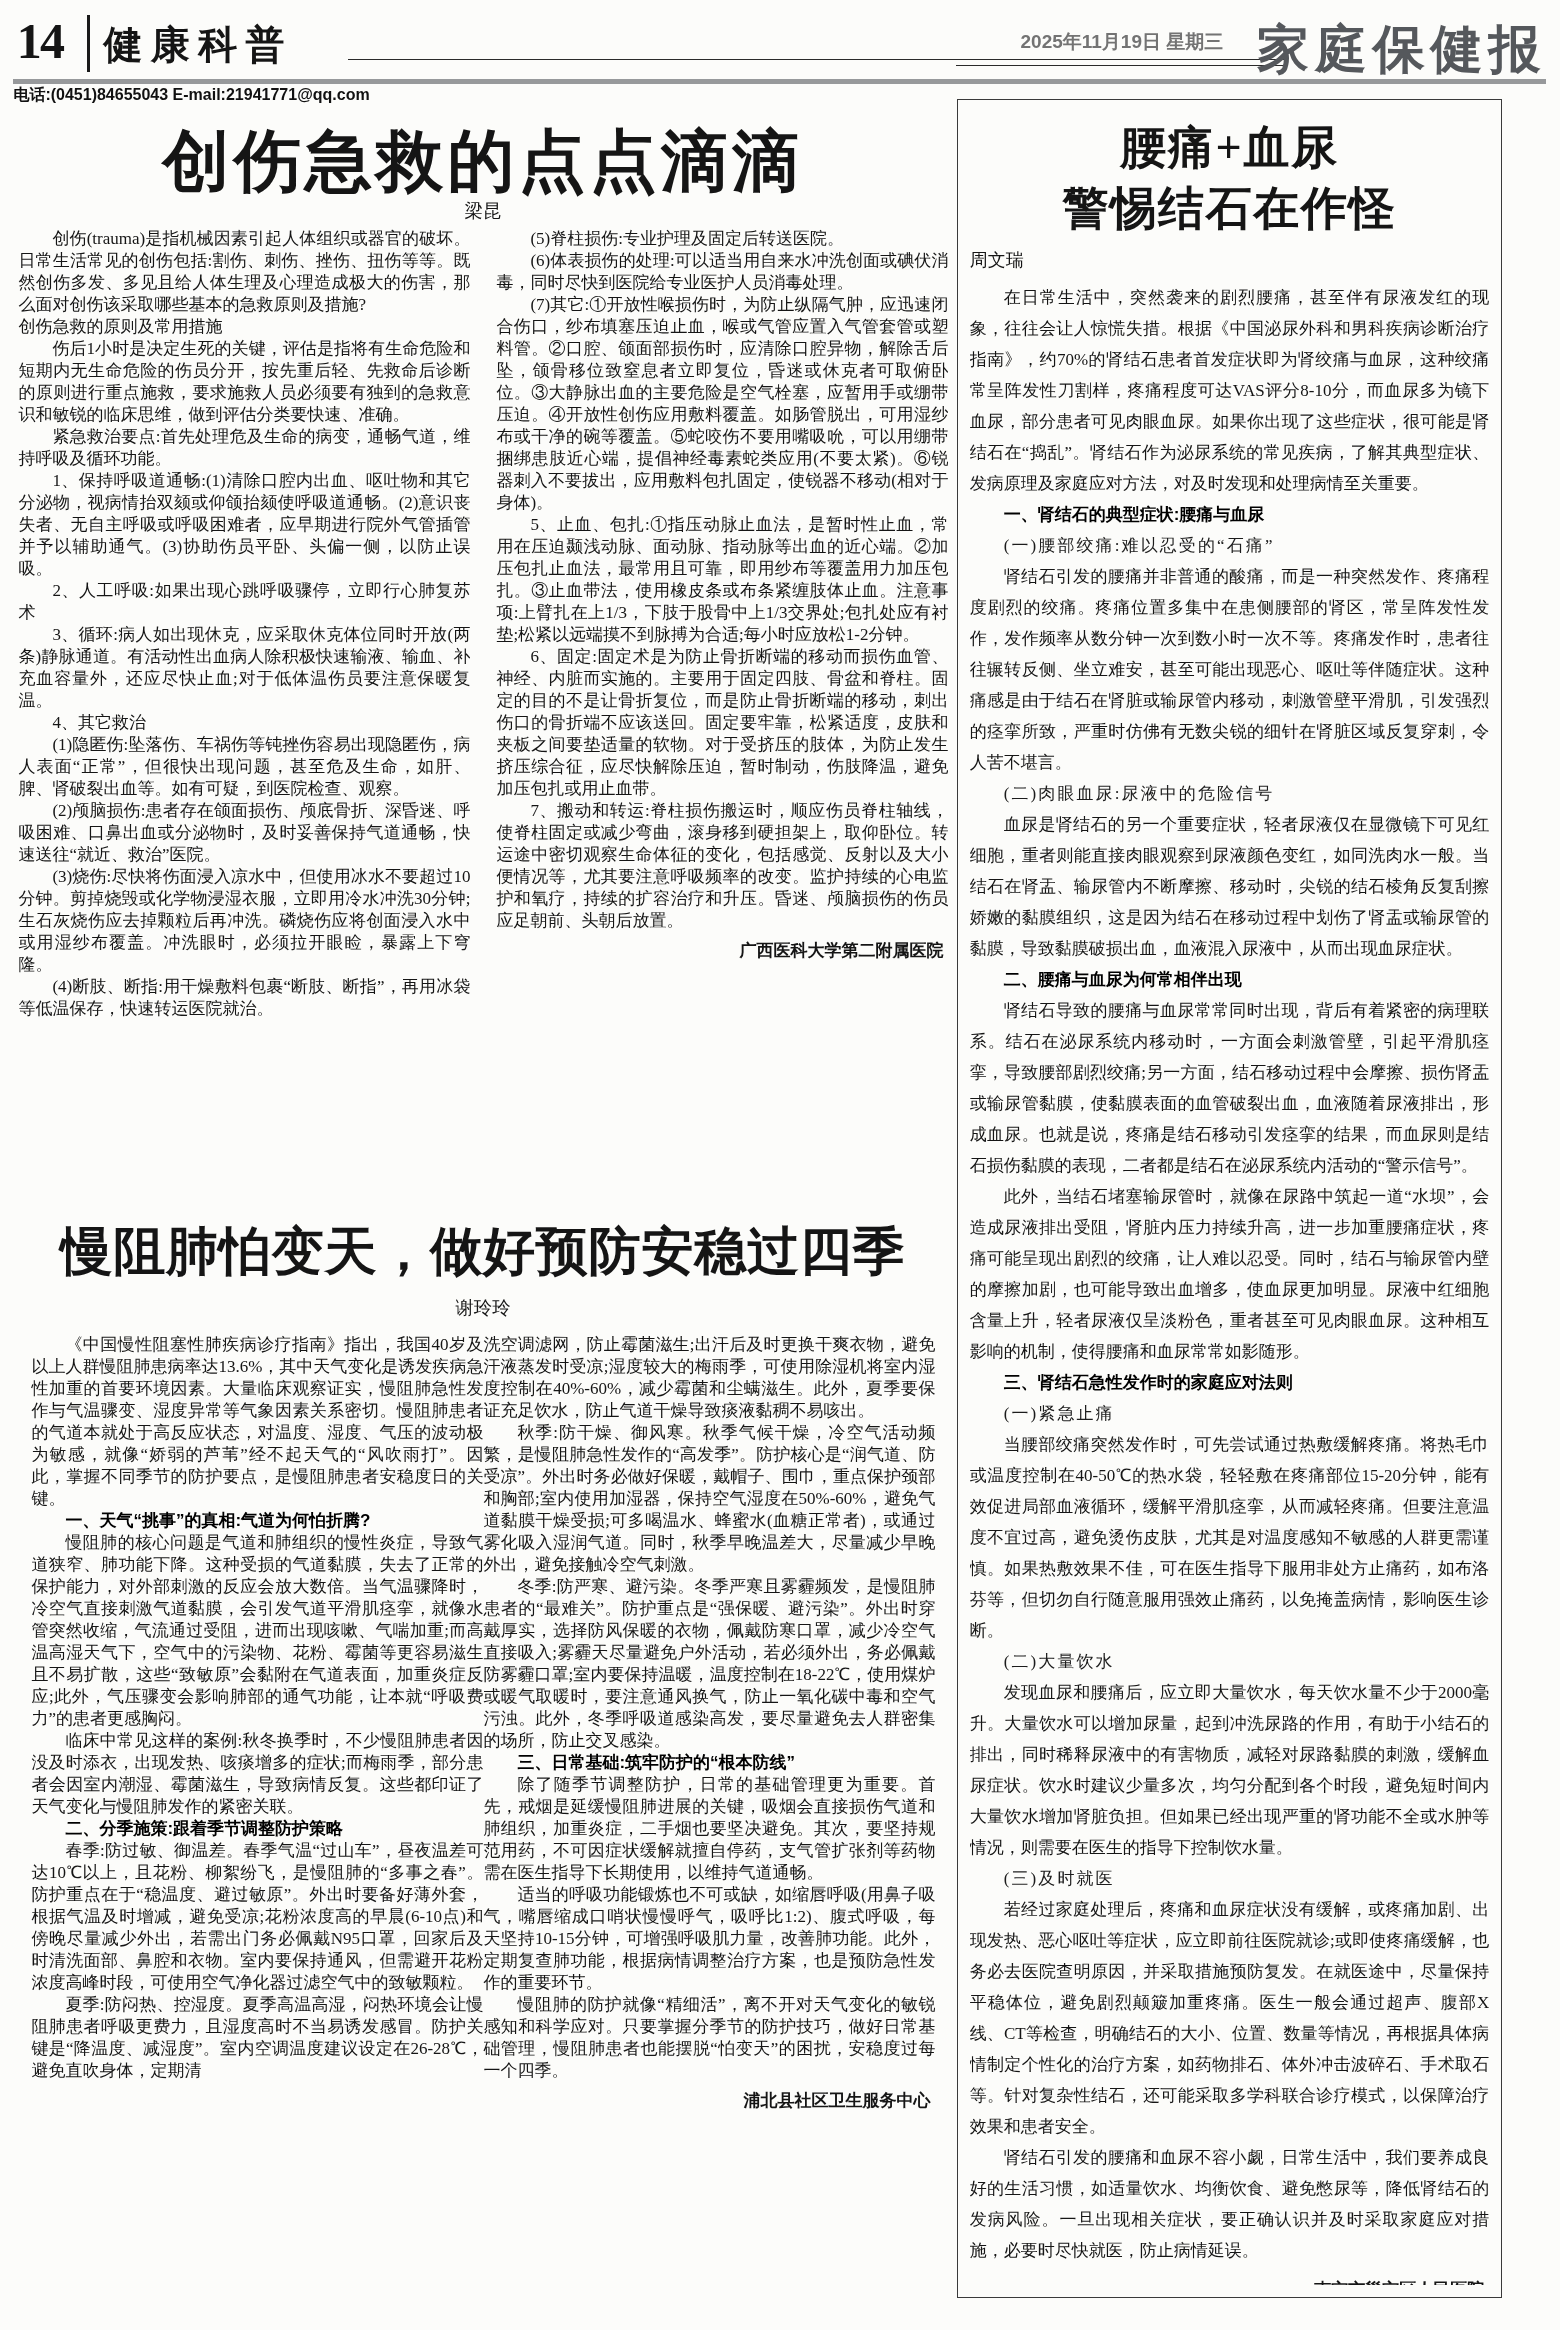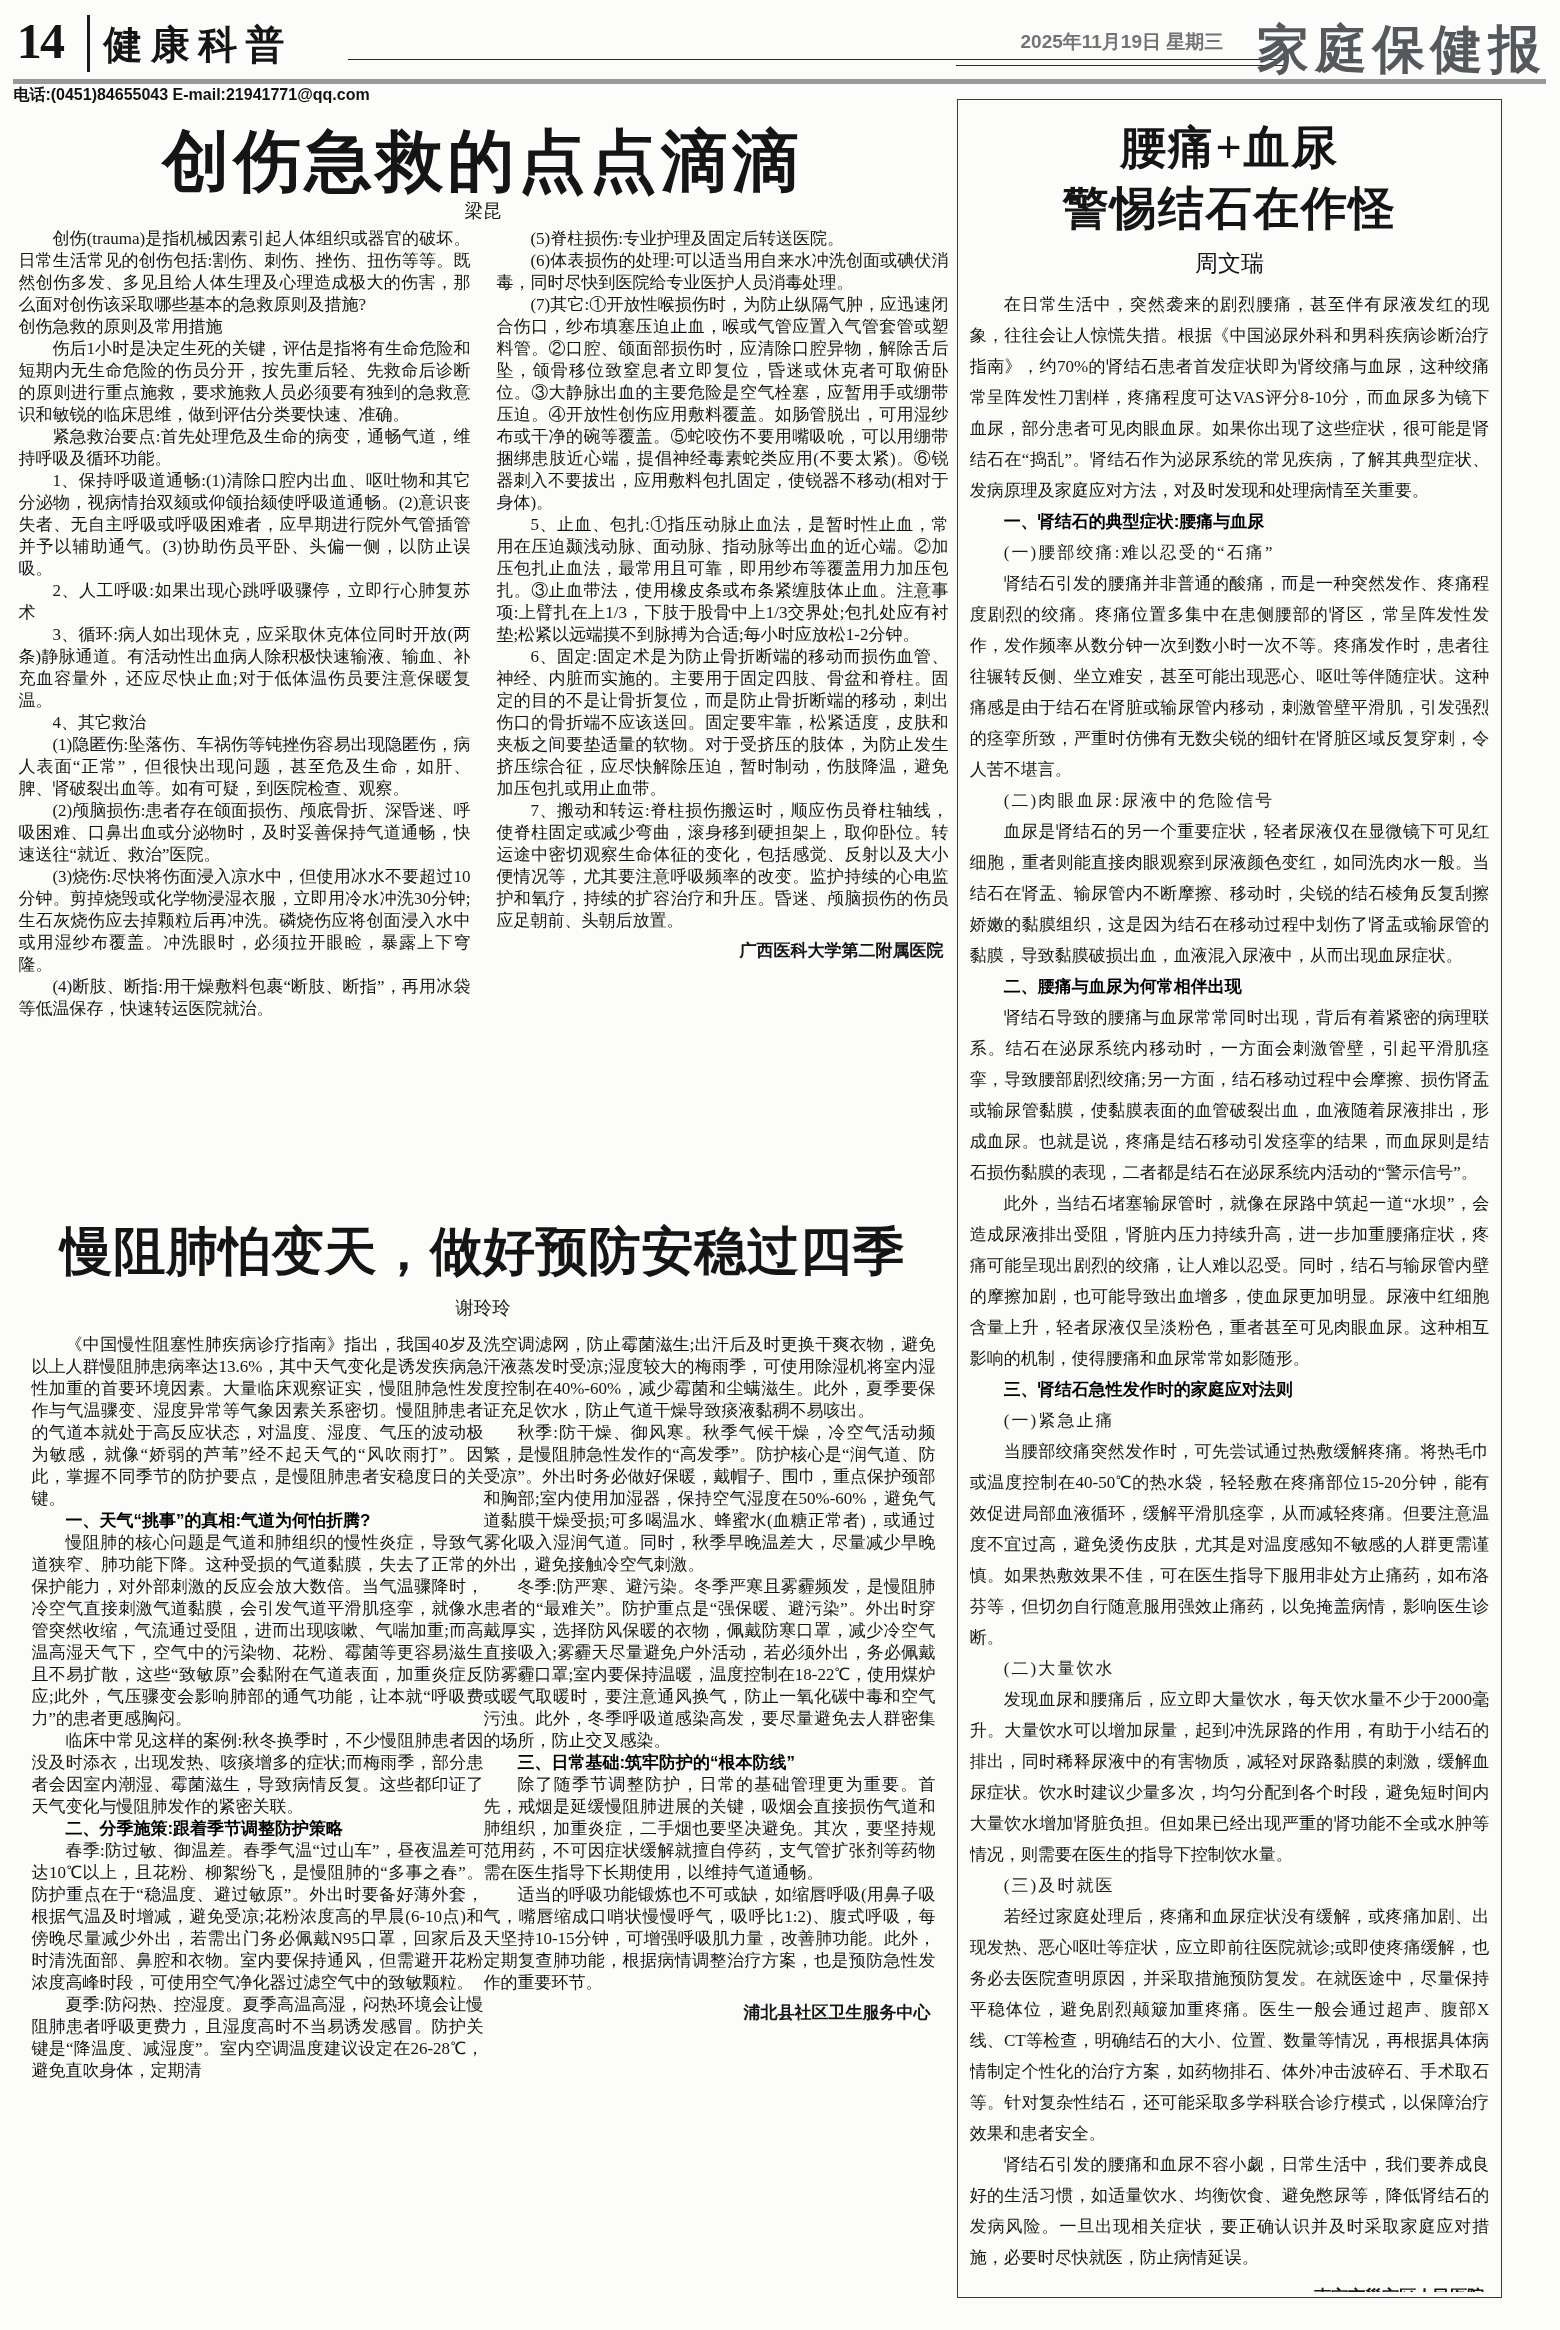--- a/index.html
+++ b/index.html
@@ -40,21 +40,21 @@
   #a2-title{position:absolute;left:17px;top:1217px;width:932px;text-align:center;
             font-size:52px;font-weight:900;letter-spacing:0.8px}
   #a2-author{position:absolute;left:17px;top:1295px;width:932px;text-align:center;font-size:18.4px}
   #a2-cols{position:absolute;left:18.4px;top:1334px;width:930px;height:982px;display:flex;justify-content:center}
   #a2-cols .col{width:452px;height:982px;overflow:hidden;font-size:17px;line-height:22px;text-align:justify}
 
   
   #a3-box{position:absolute;left:957px;top:99px;width:545px;height:2199px;
           border:1.7px solid #3a3a3a;background:#fcfcfa;padding:11.7px 11.7px 8.4px 11.7px;overflow:hidden}
   #a3-title{width:100%;text-align:center;font-size:46px;font-weight:900;line-height:1.32;letter-spacing:1.7px;margin-top:6.7px}
-  #a3-author{width:100%;text-align:center;font-size:23px;margin:8.4px 0 10px 0}
+  #a3-author{width:100%;text-align:left;font-size:18px;margin:8.4px 0 10px 0}
   #a3-body{width:100%;height:2003px;overflow:hidden;font-size:17px;line-height:31px;text-align:justify}
 </style>
 </head>
 <body>
 
 <div id="page">
 
   <div id="hdr">
     <div id="pageno">14</div>
     <div id="hdr-div"></div>
@@ -106,20 +106,21 @@
         <p class="pr">春季:防过敏、御温差。春季气温“过山车”，昼夜温差可达10℃以上，且花粉、柳絮纷飞，是慢阻肺的“多事之春”。防护重点在于“稳温度、避过敏原”。外出时要备好薄外套，根据气温及时增减，避免受凉;花粉浓度高的早晨(6-10点)和傍晚尽量减少外出，若需出门务必佩戴N95口罩，回家后及时清洗面部、鼻腔和衣物。室内要保持通风，但需避开花粉浓度高峰时段，可使用空气净化器过滤空气中的致敏颗粒。</p>
         <p class="pr">夏季:防闷热、控湿度。夏季高温高湿，闷热环境会让慢阻肺患者呼吸更费力，且湿度高时不当易诱发感冒。防护关键是“降温度、减湿度”。室内空调温度建议设定在26-28℃，避免直吹身体，定期清</p>
       </div>
     <div class="col">
         <p class="pc">洗空调滤网，防止霉菌滋生;出汗后及时更换干爽衣物，避免汗液蒸发时受凉;湿度较大的梅雨季，可使用除湿机将室内湿度控制在40%-60%，减少霉菌和尘螨滋生。此外，夏季要保证充足饮水，防止气道干燥导致痰液黏稠不易咳出。</p>
         <p class="pr">秋季:防干燥、御风寒。秋季气候干燥，冷空气活动频繁，是慢阻肺急性发作的“高发季”。防护核心是“润气道、防受凉”。外出时务必做好保暖，戴帽子、围巾，重点保护颈部和胸部;室内使用加湿器，保持空气湿度在50%-60%，避免气道黏膜干燥受损;可多喝温水、蜂蜜水(血糖正常者)，或通过雾化吸入湿润气道。同时，秋季早晚温差大，尽量减少早晚外出，避免接触冷空气刺激。</p>
         <p class="pr">冬季:防严寒、避污染。冬季严寒且雾霾频发，是慢阻肺患者的“最难关”。防护重点是“强保暖、避污染”。外出时穿戴厚实，选择防风保暖的衣物，佩戴防寒口罩，减少冷空气直接吸入;雾霾天尽量避免户外活动，若必须外出，务必佩戴防雾霾口罩;室内要保持温暖，温度控制在18-22℃，使用煤炉或暖气取暖时，要注意通风换气，防止一氧化碳中毒和空气污浊。此外，冬季呼吸道感染高发，要尽量避免去人群密集的场所，防止交叉感染。</p>
         <p class="ph">三、日常基础:筑牢防护的“根本防线”</p>
         <p class="pr">除了随季节调整防护，日常的基础管理更为重要。首先，戒烟是延缓慢阻肺进展的关键，吸烟会直接损伤气道和肺组织，加重炎症，二手烟也要坚决避免。其次，要坚持规范用药，不可因症状缓解就擅自停药，支气管扩张剂等药物需在医生指导下长期使用，以维持气道通畅。</p>
         <p class="pr">适当的呼吸功能锻炼也不可或缺，如缩唇呼吸(用鼻子吸气，嘴唇缩成口哨状慢慢呼气，吸呼比1:2)、腹式呼吸，每天坚持10-15分钟，可增强呼吸肌力量，改善肺功能。此外，定期复查肺功能，根据病情调整治疗方案，也是预防急性发作的重要环节。</p>
+        <p class="pr">慢阻肺的防护就像“精细活”，离不开对天气变化的敏锐感知和科学应对。只要掌握分季节的防护技巧，做好日常基础管理，慢阻肺患者也能摆脱“怕变天”的困扰，安稳度过每一个四季。</p>
         <p class="pa">浦北县社区卫生服务中心</p>
       </div>
   </div>
 
   <div id="a3-box">
     <div id="a3-title">
       <div>腰痛+血尿</div>
       <div>警惕结石在作怪</div>
     </div>
     <div id="a3-author">周文瑞</div>

